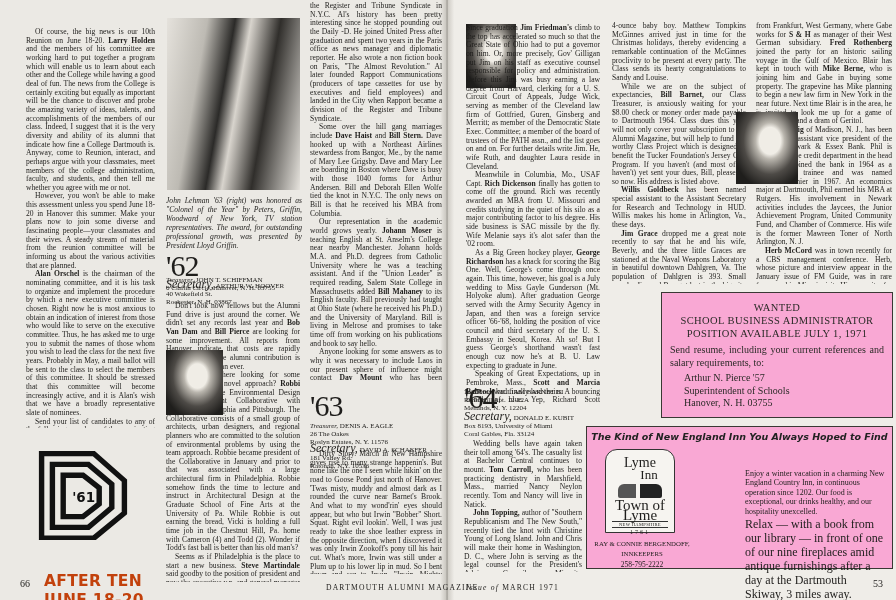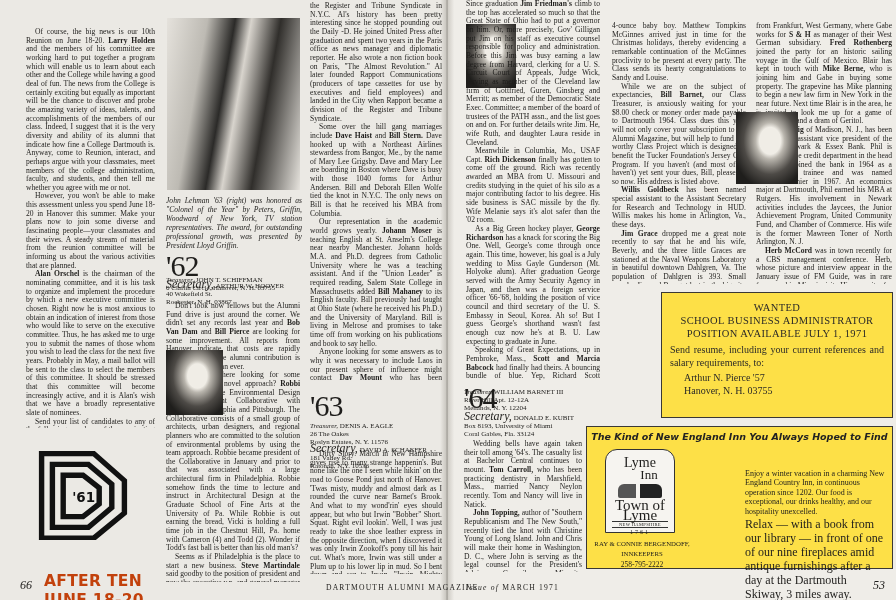--- a/index.html
+++ b/index.html
@@ -16,23 +16,23 @@
   .photo.face { background:radial-gradient(ellipse at 55% 40%, #f0ede6 0 22%, #b9b5ad 30%, #4d4a46 55%, #1f1e1c 80%); }
   .photo.group { background:linear-gradient(100deg,#e5e2dc 0%,#bdbab3 25%,#2b2a28 42%,#d8d4cd 52%,#302e2b 70%,#e6e3dd 100%); }
   .caption { position:absolute; font-style:italic; font-size:7.6px; line-height:9px; text-align:justify; }
   .classhead { position:absolute; display:flex; align-items:flex-start; font-size:7px; line-height:8px;flex-direction:column; }
   .classhead .yr { font-size:30px; line-height:28px; margin-right:6px; letter-spacing:-1px; }
   .classhead .sec i { font-size:12px; }
   .smallcaps { font-variant:small-caps; }
   .treas { position:absolute; font-size:7px; line-height:8px; }
   .logo61 { position:absolute; left:38px; top:450px; width:90px; height:90px; }
   .aftertext { position:absolute; left:44px; top:572px; font-family:"DejaVu Sans", sans-serif; font-weight:bold; font-size:15.5px; line-height:19px; color:#c2410c; letter-spacing:.3px; }
-  .pagenum { position:absolute; font-size:12px; top:578px;font-style:italic; }
+  .pagenum { position:absolute; font-size:10px; top:578px; }
   .footer { position:absolute; top:583px; font-size:7.6px; letter-spacing:1.2px; }
-  .adbox { position:absolute; border:1.5px solid #3a3834; background:#fde047; }
+  .adbox { position:absolute; border:1.5px solid #3a3834; background:#f9a8d4; }
   .wanted { left:661px; top:292px; width:230px; height:124px; font-family:"Liberation Serif", serif; color:#2b2a27; }
   .wanted .ttl { text-align:center; font-size:10.5px; line-height:13px; letter-spacing:.4px; }
   .wanted .body { font-size:10px; line-height:12.5px; padding:0 8px; text-align:justify; }
   .wanted .addr { font-size:10px; line-height:12.5px; padding-left:22px; margin-top:3px; }
   .inn { left:586px; top:426px; width:305px; height:141px; }
   .inn .hdr { font-family:"DejaVu Sans", sans-serif; font-weight:bold; font-style:italic; font-size:9.5px; text-align:center; margin-top:4px; color:#222; }
   .sign { position:absolute; left:18px; top:22px; width:68px; height:82px; border:1.2px solid #333; border-top-left-radius:12px; border-top-right-radius:12px; text-align:center; background:#f6f4f0; }
   .sign .n1 { font-family:"Liberation Serif", serif; font-size:14px; line-height:13px; margin-top:6px; }
   .sign .n2 { font-family:"Liberation Serif", serif; font-size:13px; line-height:12px; margin-left:18px; }
   .sign .cart { width:44px; height:14px; margin:3px auto 2px; background:linear-gradient(90deg,#555 0 40%,transparent 40% 50%,#222 50% 100%); border-radius:6px 6px 2px 2px; }
@@ -113,21 +113,21 @@
   <i>Treasurer,</i> <span class="smallcaps">DENIS A. EAGLE</span><br>
   <span>26 The Oakes</span><br>
   <span>Roslyn Estates, N. Y. 11576</span>
 </div>
 <div class="col" style="left:310px;top:450px;width:132px;height:124px;">
   <p>Dirty Story. March in New Hampshire gives rise to many strange happenin's. But none like the one I seen while hikin' on the road to Goose Pond just north of Hanover. 'Twas misty, muddy and almost dark as I rounded the curve near Barnet's Brook. And what to my wond'rin' eyes should appear, but who but Irwin "Bobber" Short. Squat. Right evil lookin'. Well, I was just ready to take the shoe leather express in the opposite direction, when I discovered it was only Irwin Zookoff's pony till his hair cut. What's more, Irwin was still under a Plum up to his lower lip in mud. So I bent down and sez to Irwin, "Irwin. Mighty muddy weather to be out walkin'." Irwin looked up, spat out some of New Hampshire's finest, and retorted, "Walkin? Who's walkin'? I'm on hoss-back!"</p>
 </div>
 <div class="footer" style="left:326px;">DARTMOUTH ALUMNI MAGAZINE</div>
 
 <div class="photo face" style="left:466px;top:24px;width:50px;height:64px;"></div>
-<div class="col" style="left:466px;top:0;width:134px;height:380px;">
+<div class="col" style="left:466px;top:24px;width:134px;height:380px;">
   <p style="text-indent:0;"><span>Since graduation</span> <b>Jim Friedman's</b> <span>climb to the top has accelerated so much so that the Great State of Ohio had to put a governor on him. Or, more precisely, Gov' Gilligan put Jim on his staff as executive counsel responsible for policy and administration. Before this Jim was busy earning a law degree from Harvard, clerking for a U. S. Circuit Court of Appeals, Judge Wick, serving as member of the Cleveland law firm of Gottfried, Guren, Ginsberg and Merritt; as member of the Democratic State Exec. Committee; a member of the board of trustees of the PATH assn., and the list goes on and on. For further details write Jim. He, wife Ruth, and daughter Laura reside in Cleveland.</span></p>
   <p><span>Meanwhile in Columbia, Mo., USAF Capt.</span> <b>Rich Dickenson</b> <span>finally has gotten to come off the ground. Rich was recently awarded an MBA from U. Missouri and credits studying in the quiet of his silo as a major contributing factor to his degree. His side business is SAC missile by the fly. Wife Melanie says it's alot safer than the '02 room.</span></p>
   <p><span>As a Big Green hockey player,</span> <b>George Richardson</b> <span>has a knack for scoring the Big One. Well, George's come through once again. This time, however, his goal is a July wedding to Miss Gayle Gunderson (Mt. Holyoke alum). After graduation George served with the Army Security Agency in Japan, and then was a foreign service officer '66-'68, holding the position of vice council and third secretary of the U. S. Embassy in Seoul, Korea. Ah so! But I guess George's shorthand wasn't fast enough cuz now he's at B. U. Law expecting to graduate in June.</span></p>
   <p><span>Speaking of Great Expectations, up in Pembroke, Mass.,</span> <b>Scott and Marcia Babcock</b> <span>had finally had theirs. A bouncing bundle of blue. Yep, Richard Scott Babcock, 7 lbs. 13 oz. on Dec. 28, 1970. (P.S. I still think you kids could have made it up to the</span>  </p>
 </div>
 <style></style>
 <div class="classhead" style="left:464px;top:384px;width:140px;">
   <span class="yr">'64</span>
   <span class="sec">
     <i>Secretary,</i> <span class="smallcaps">DONALD E. KUBIT</span><br>
@@ -164,20 +164,21 @@
 </div>
 <div class="photo face" style="left:736px;top:112px;width:62px;height:72px;"></div>
 
 <div class="adbox wanted">
   <div class="ttl" style="margin-top:8px;">WANTED</div>
   <div class="ttl">SCHOOL BUSINESS ADMINISTRATOR</div>
   <div class="ttl">POSITION AVAILABLE JULY 1, 1971</div>
   <div class="body" style="margin-top:4px;">Send resume, including your current references and salary requirements, to:</div>
   <div class="addr">
     <div>Arthur N. Pierce '57</div>
+    <div>Superintendent of Schools</div>
     <div>Hanover, N. H. 03755</div>
   </div>
 </div>
 
 <div class="adbox inn">
   <div class="hdr">The Kind of New England Inn You Always Hoped to Find</div>
   <div class="sign">
     <div class="n1">Lyme</div>
     <div class="n2">Inn</div>
     <div class="cart"></div>

